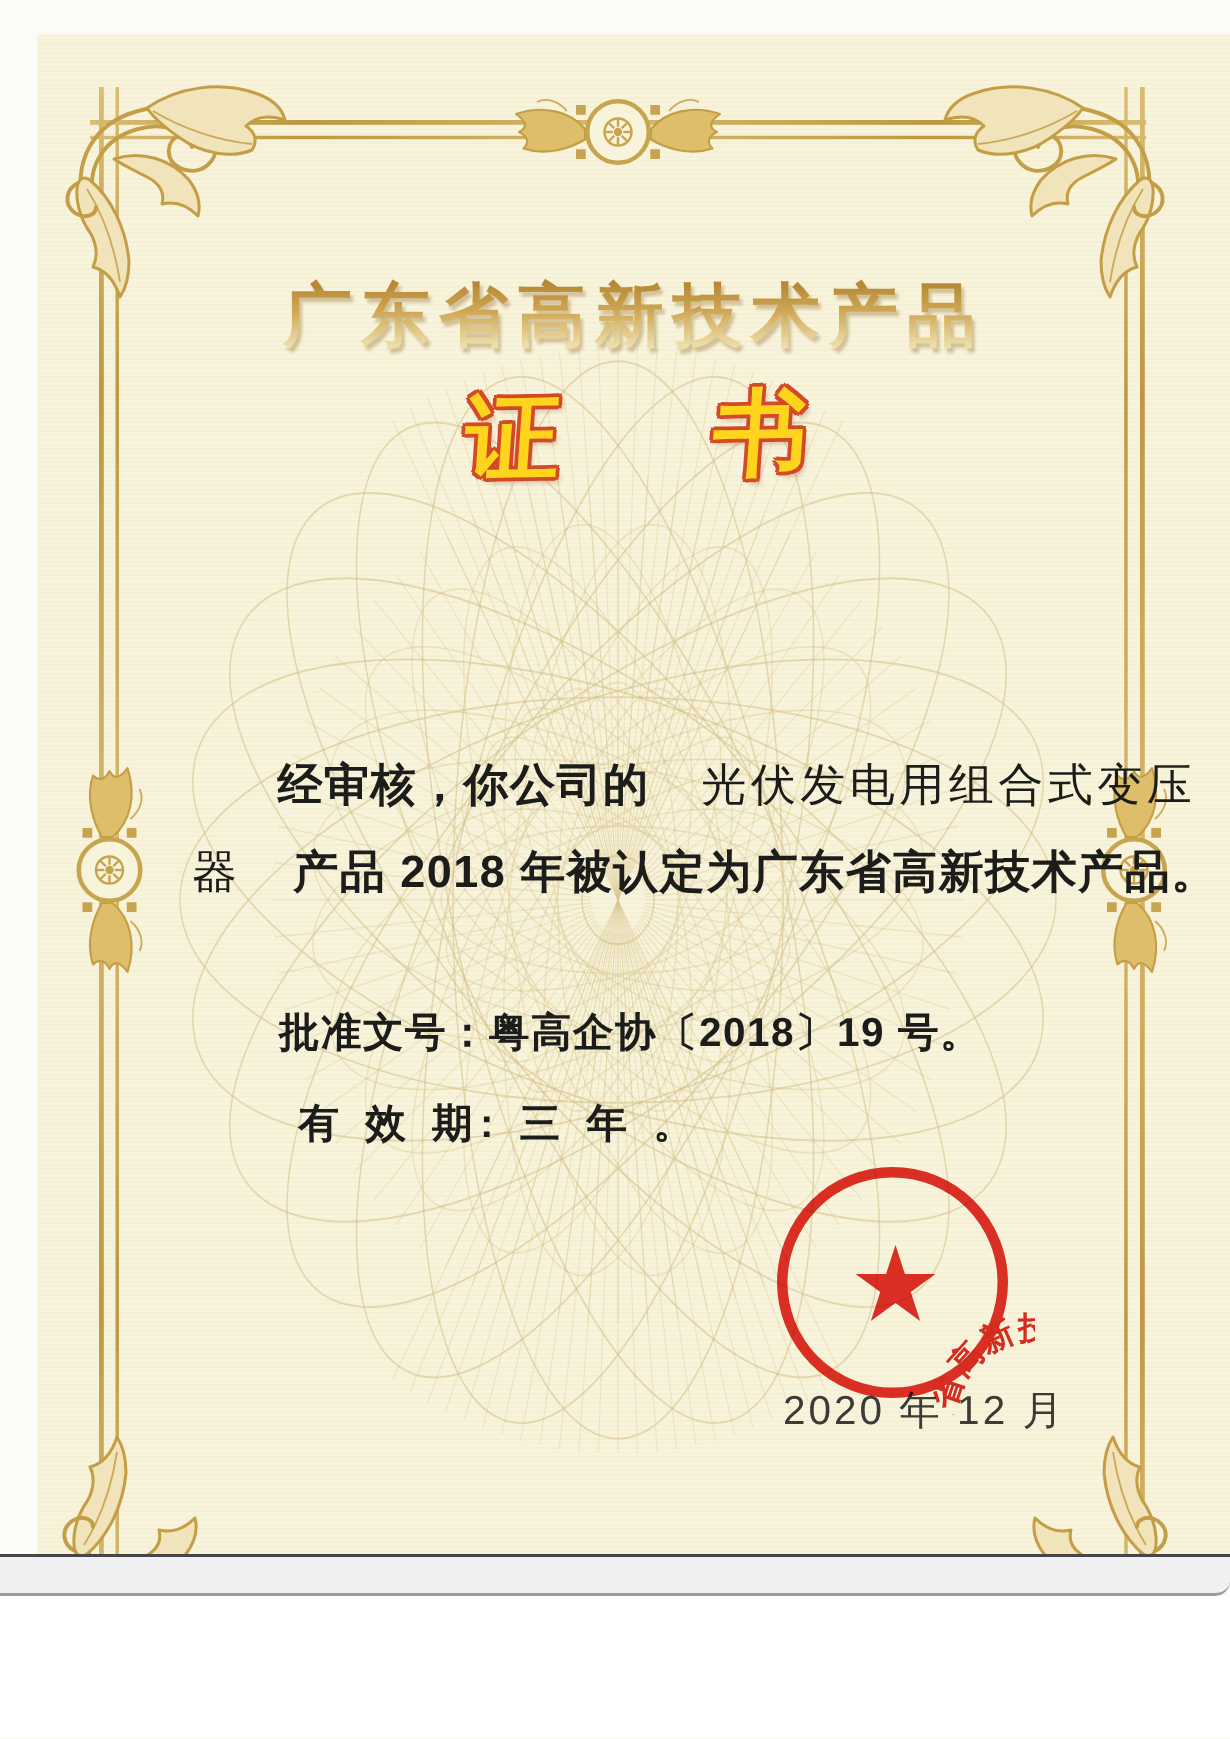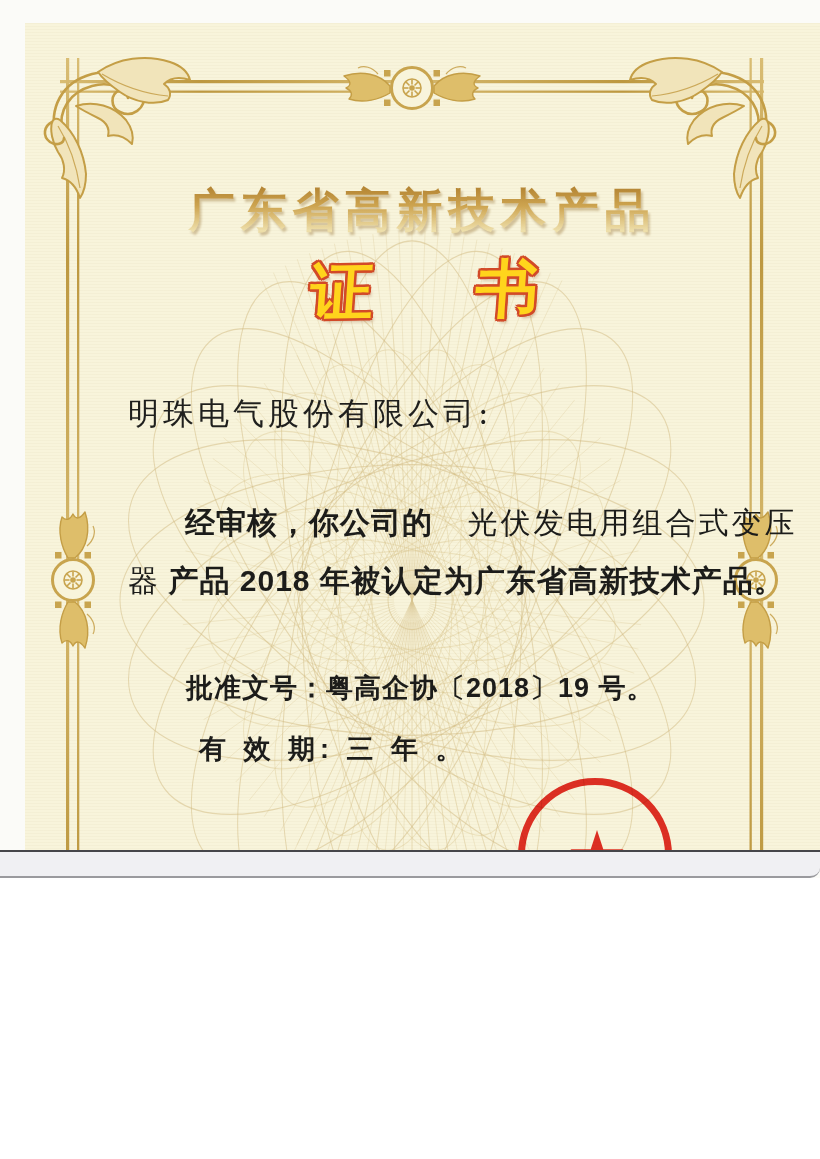--- a/index.html
+++ b/index.html
@@ -1,16 +1,16 @@
 <!DOCTYPE html>
 <html><head>
 <meta charset="utf-8">
 <style>
   html,body{margin:0;padding:0;}
-  #stage{position:relative;width:820px;height:878px;background:#fbfbf8;overflow:hidden;
+  #stage{position:relative;width:820px;height:1064px;background:#fbfbf8;overflow:hidden;
          font-family:"Liberation Sans",sans-serif;}
   
   #paper{position:absolute;left:25px;top:23px;right:0;bottom:24px;background:#f8f4db;}
   #paper::after{content:"";position:absolute;inset:0;pointer-events:none;
      background:repeating-linear-gradient(180deg,rgba(170,150,100,0.05) 0 1px,rgba(255,255,255,0) 1px 3px);}
   #scan-bottom{position:absolute;left:0;right:0;bottom:0;height:24px;background:#f0f0f3;
      border-top:2px solid #46464a;border-bottom:2px solid #9a9a9e;border-bottom-right-radius:10px;}
   svg{position:absolute;left:0;top:0;}
   #deco{width:820px;height:1159px;}
   .gl1{fill:none;stroke:#d2ba7f;stroke-width:1;opacity:.5}
@@ -41,21 +41,21 @@
        3px 4px 3px rgba(130,60,20,.25);}
   #recipient{left:128px;top:393px;font-family:"DejaVu Serif",serif;font-size:31px;
      letter-spacing:4px;color:#1f1f1d;}
   .body-line{color:#1c1c1a;white-space:nowrap;}
   #body-line1{left:130px;top:503px;}
   #body-line2{left:128px;top:561px;}
   .heiti{font-weight:bold;font-size:30px;letter-spacing:1px;font-family:"Liberation Sans",sans-serif;}
   .kaiti{font-family:"DejaVu Serif",serif;font-size:30px;letter-spacing:3px;}
   #intro{margin-left:55px;}
   #product1{margin-left:30px;}
-  #conclusion{margin-left:3px;}
+  #conclusion{margin-left:30px;}
   #approval{left:186px;top:670px;font-weight:bold;font-size:27px;letter-spacing:1px;color:#1c1c1a;}
   #validity{left:186px;top:731px;font-weight:bold;font-size:27px;letter-spacing:5px;color:#1c1c1a;margin-left:13px;}
   #stamp{left:500px;top:763px;mix-blend-mode:multiply;opacity:.94;}
   #seal-text-arc{font-family:"DejaVu Serif",serif;font-size:21.5px;letter-spacing:1px;fill:#dc1f16;font-weight:bold;}
   #date{left:522px;top:922px;font-size:27px;letter-spacing:2px;color:#3d3d3d;mix-blend-mode:multiply;}
   #serial{left:627px;top:1090px;font-weight:bold;font-size:23px;letter-spacing:1px;color:#2d2d2d;}
 </style>
 </head>
 <body>
 
@@ -292,21 +292,20 @@
     <use href="#cornerOrn" transform="translate(780,1104) scale(-1,-1)"></use>
 
     <use href="#medal" transform="translate(412,88)"></use>
     <use href="#medal" transform="translate(412,1066)"></use>
     <use href="#medal" transform="translate(73,580) rotate(90)"></use>
     <use href="#medal" transform="translate(756,580) rotate(90)"></use>
   </svg>
 
   <div id="title" class="abs">广东省高新技术产品</div>
   <div id="subtitle" class="abs">证 书</div>
-  <div id="recipient" class="abs">明珠电气股份有限公司:</div>
 
   <div id="body-line1" class="abs body-line">
     <span id="intro" class="heiti">经审核，你公司的</span>
     <span id="product1" class="kaiti">光伏发电用组合式变压</span>
   </div>
   <div id="body-line2" class="abs body-line">
     <span class="kaiti">器</span>
     <span id="conclusion" class="heiti">产品 2018 年被认定为广东省高新技术产品。</span>
   </div>
 

